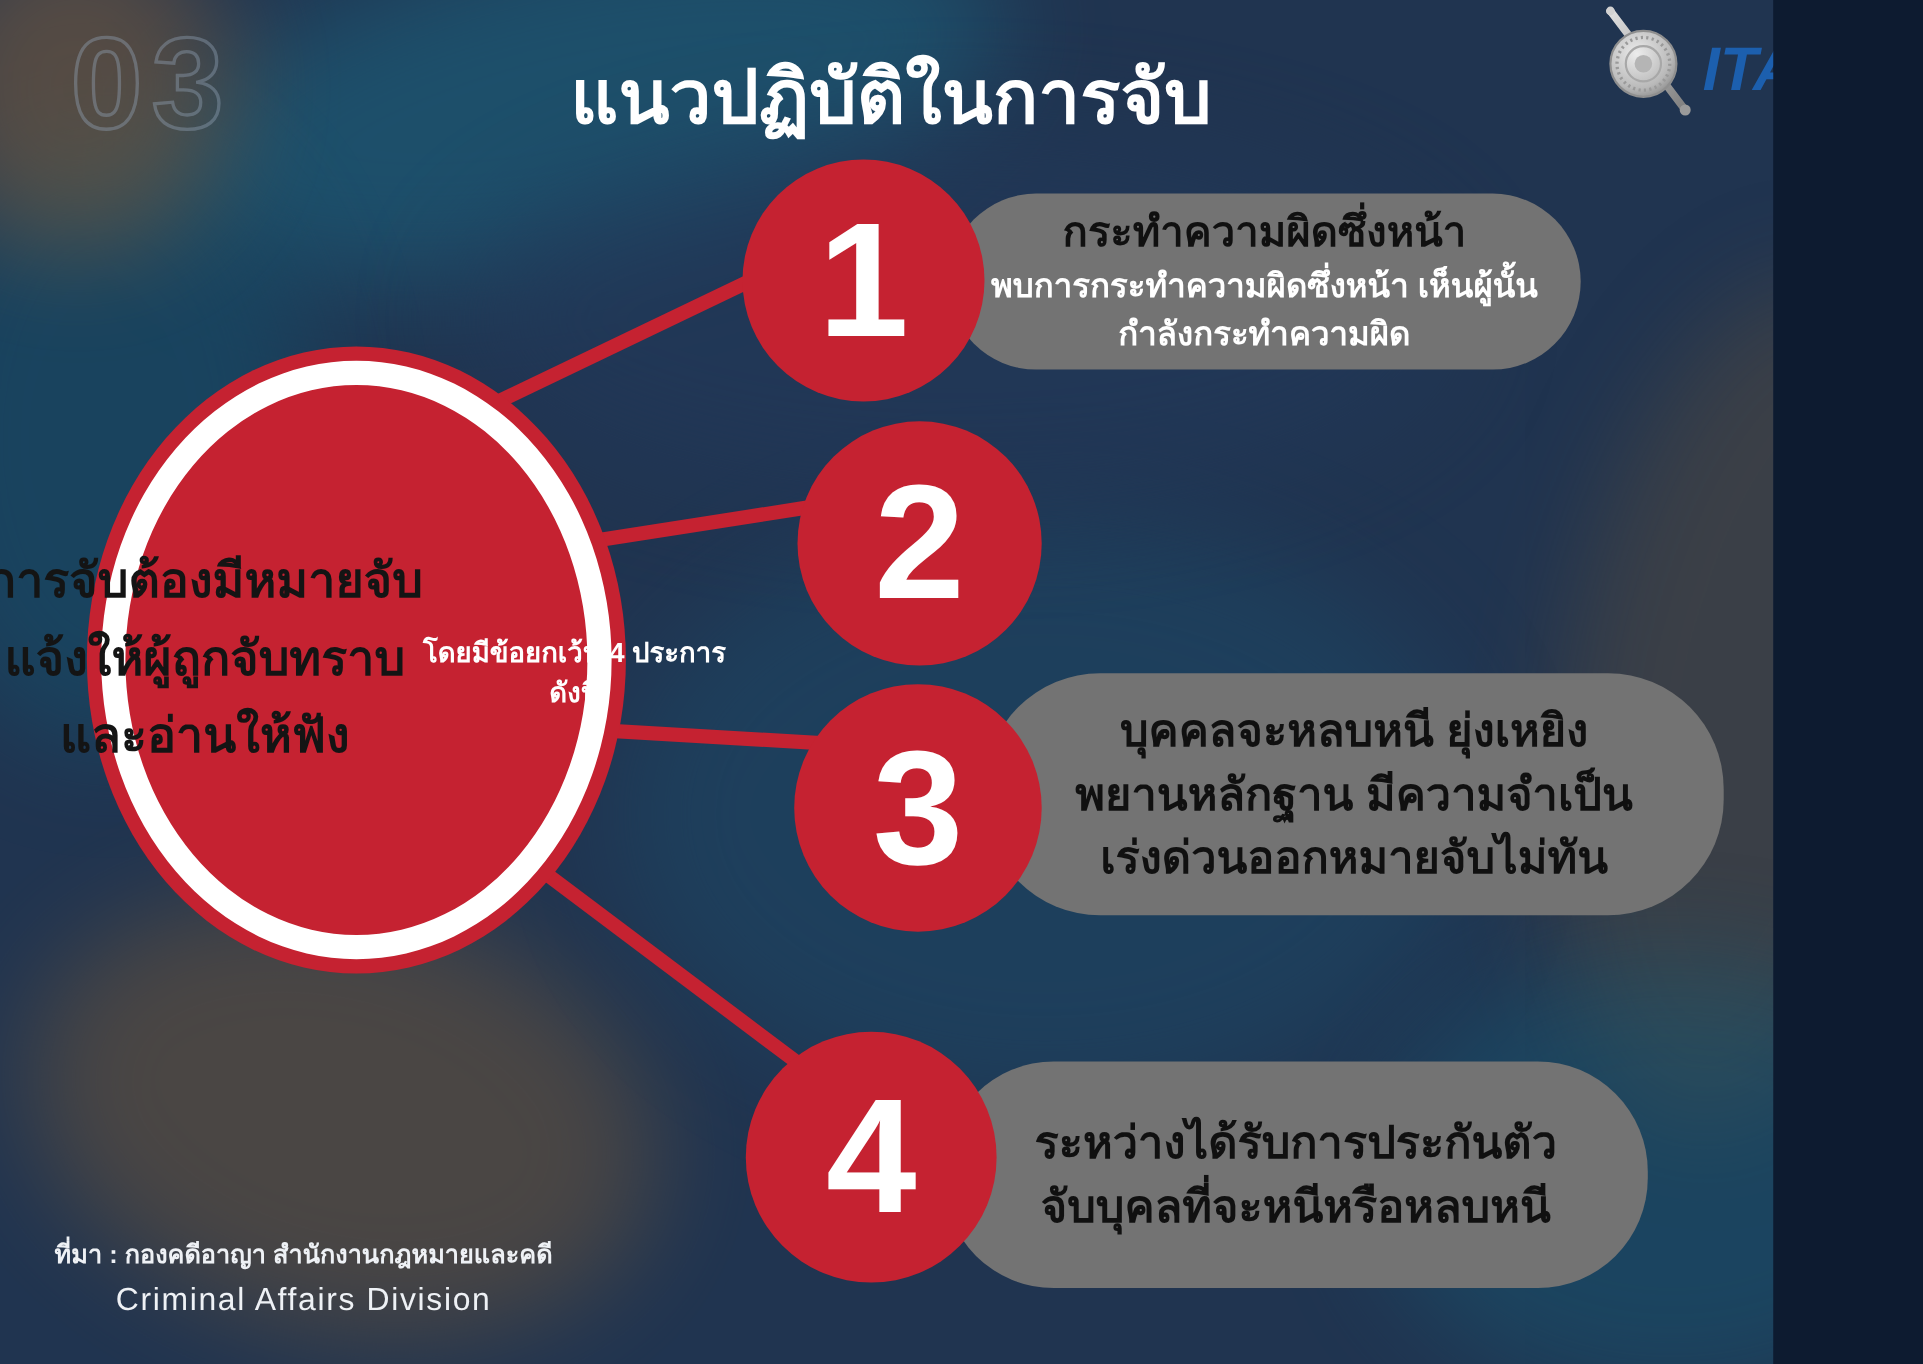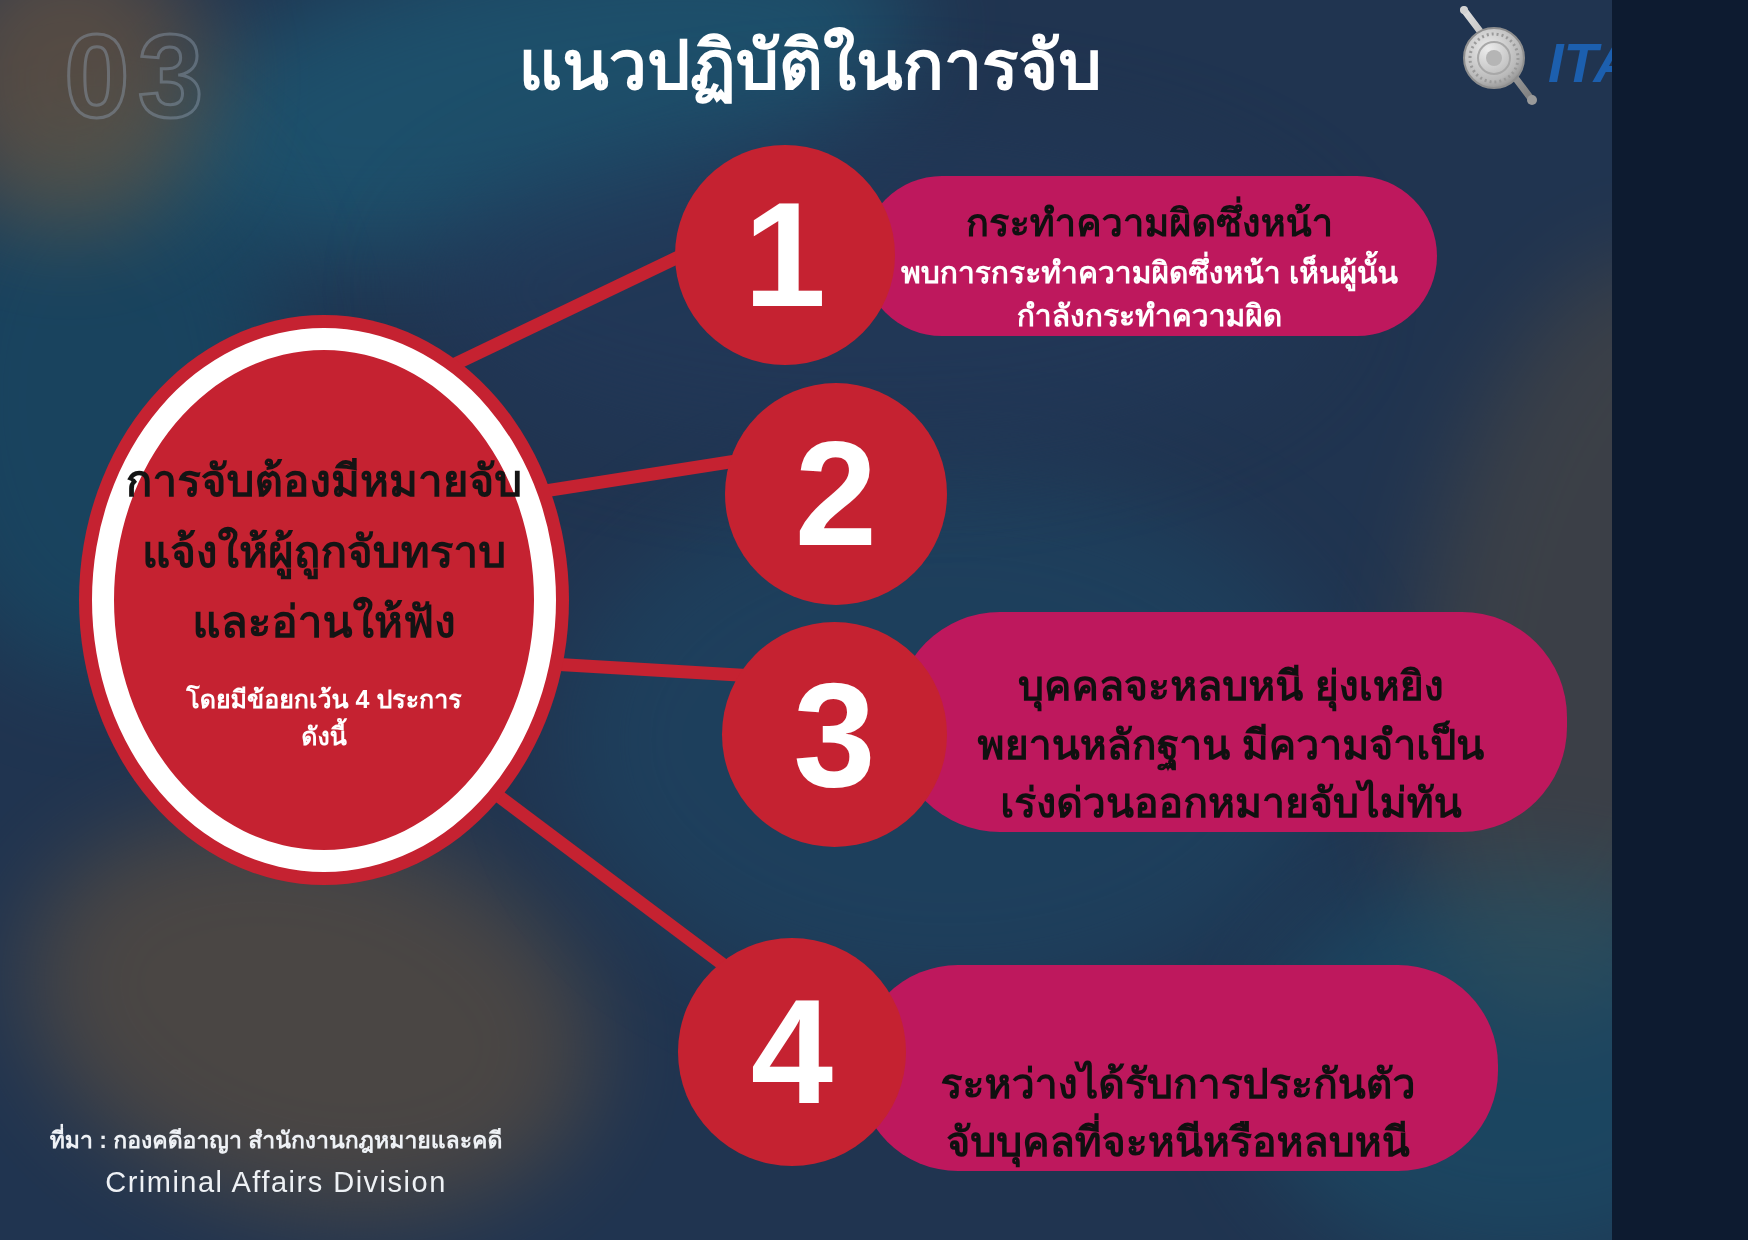--- a/index.html
+++ b/index.html
@@ -22,50 +22,50 @@
   .bg-teal3   { left:1250px; top:870px;  width:540px; height:400px; background:#175a74; opacity:.45; }
   .bg-navy1   { left:420px;  top:120px;  width:900px; height:340px; background:#22395a; opacity:.6; }
 
   
   .badge {
     position:absolute; left:64px; top:8px; z-index:2;
     font-size:118px; font-weight:800; letter-spacing:8px;
     color:transparent; -webkit-text-stroke:3px rgba(148,164,186,.40);
   }
   .main-title {
-    position:absolute; left:420px; top:11px; width:780px; z-index:2;
+    position:absolute; left:420px; top:34px; width:780px; z-index:2;
     text-align:center; font-size:68px; font-weight:800; color:#ffffff;
   }
 
   
   .logo { position:absolute; z-index:2; }
   .logo-emblem { left:1446px; top:4px;  width:100px; height:106px; }
   .logo-ita    { left:1548px; top:24px; width:152px; height:74px; }
   .logo-crest  { left:1692px; top:10px; width:54px;  height:98px; }
 
   
   .connectors { position:absolute; inset:0; z-index:1; }
   .connectors line { stroke:#c52231; stroke-width:14; }
 
   
   .center-circle {
     position:absolute; left:92px; top:328px; width:464px; height:544px; z-index:2;
     border-radius:50%; background:#c52231; border:22px solid #ffffff;
     box-shadow:0 0 0 13px #c52231;
-    display:flex; flex-direction:column; align-items:center; justify-content:center;
+    display:flex; flex-direction:row; align-items:center; justify-content:center;
     text-align:center;
   }
   .cc-heading div { font-size:44px; font-weight:800; color:#141414; line-height:1.6; white-space:nowrap; }
   .cc-sub { margin-top:24px; }
   .cc-sub div { font-size:25px; font-weight:600; color:#ffffff; line-height:1.45; white-space:nowrap; }
 
   
   .pill {
-    position:absolute; z-index:2; background:#be185d;
-    display:flex; flex-direction:column; justify-content:flex-end; align-items:center;
+    position:absolute; z-index:2; background:#737373;
+    display:flex; flex-direction:column; justify-content:center; align-items:center;
     text-align:center;
   }
   .pill div { white-space:nowrap; }
   .pill-title { font-size:38px; font-weight:800; color:#101010; line-height:1.3; }
   .pill-body  { font-size:30px; font-weight:700; color:#ffffff; line-height:1.32; margin-top:4px; }
   .pill-big   { font-size:41px; font-weight:800; color:#101010; line-height:1.42; }
 
   .p1 { left:862px; top:176px; width:575px; height:160px; border-radius:85px; }
   .p2 { left:895px; top:418px; width:665px; height:168px; border-radius:88px; }
   .p3 { left:895px; top:612px; width:672px; height:220px; border-radius:105px; }

